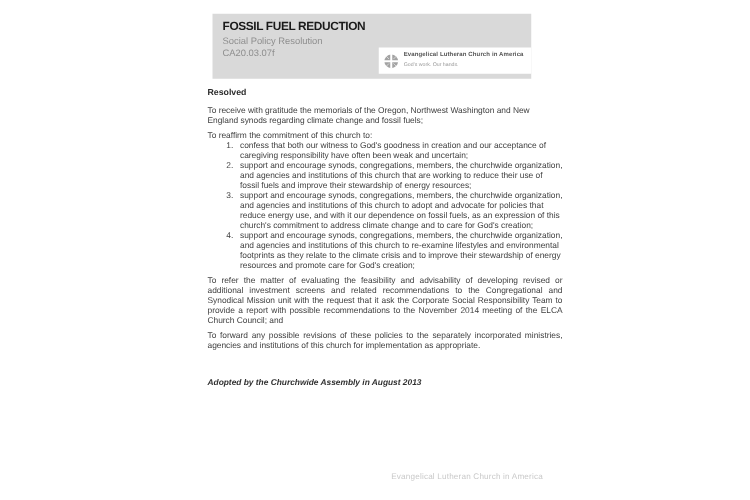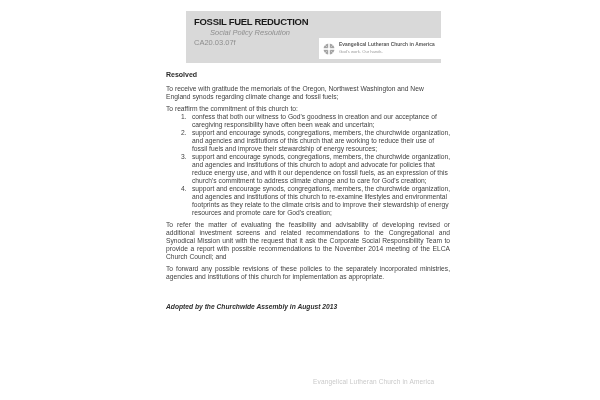--- a/index.html
+++ b/index.html
@@ -17,40 +17,38 @@
   }
 
   
   .header-box {
     position: absolute;
     left: 170px;
     top: 11px;
     width: 255px;
     height: 52px;
     background: #d9d9d9;
-    margin-left: 16px;
   }
   .doc-title {
     position: absolute;
     left: 8px;
     top: 5px;
     font-size: 9.5px;
     font-weight: bold;
     letter-spacing: -0.3px;
     color: #1a1a1a;
     white-space: nowrap;
   }
   .doc-subtitle {
     position: absolute;
-    left: 24px;
+    left: 8px;
     top: 17px;
     font-size: 7.5px;
     color: #8e8e8e;
     white-space: nowrap;
-    font-style: italic;
   }
   .doc-code {
     position: absolute;
     left: 8px;
     top: 27px;
     font-size: 7.5px;
     color: #8e8e8e;
     white-space: nowrap;
   }
   .logo-box {

